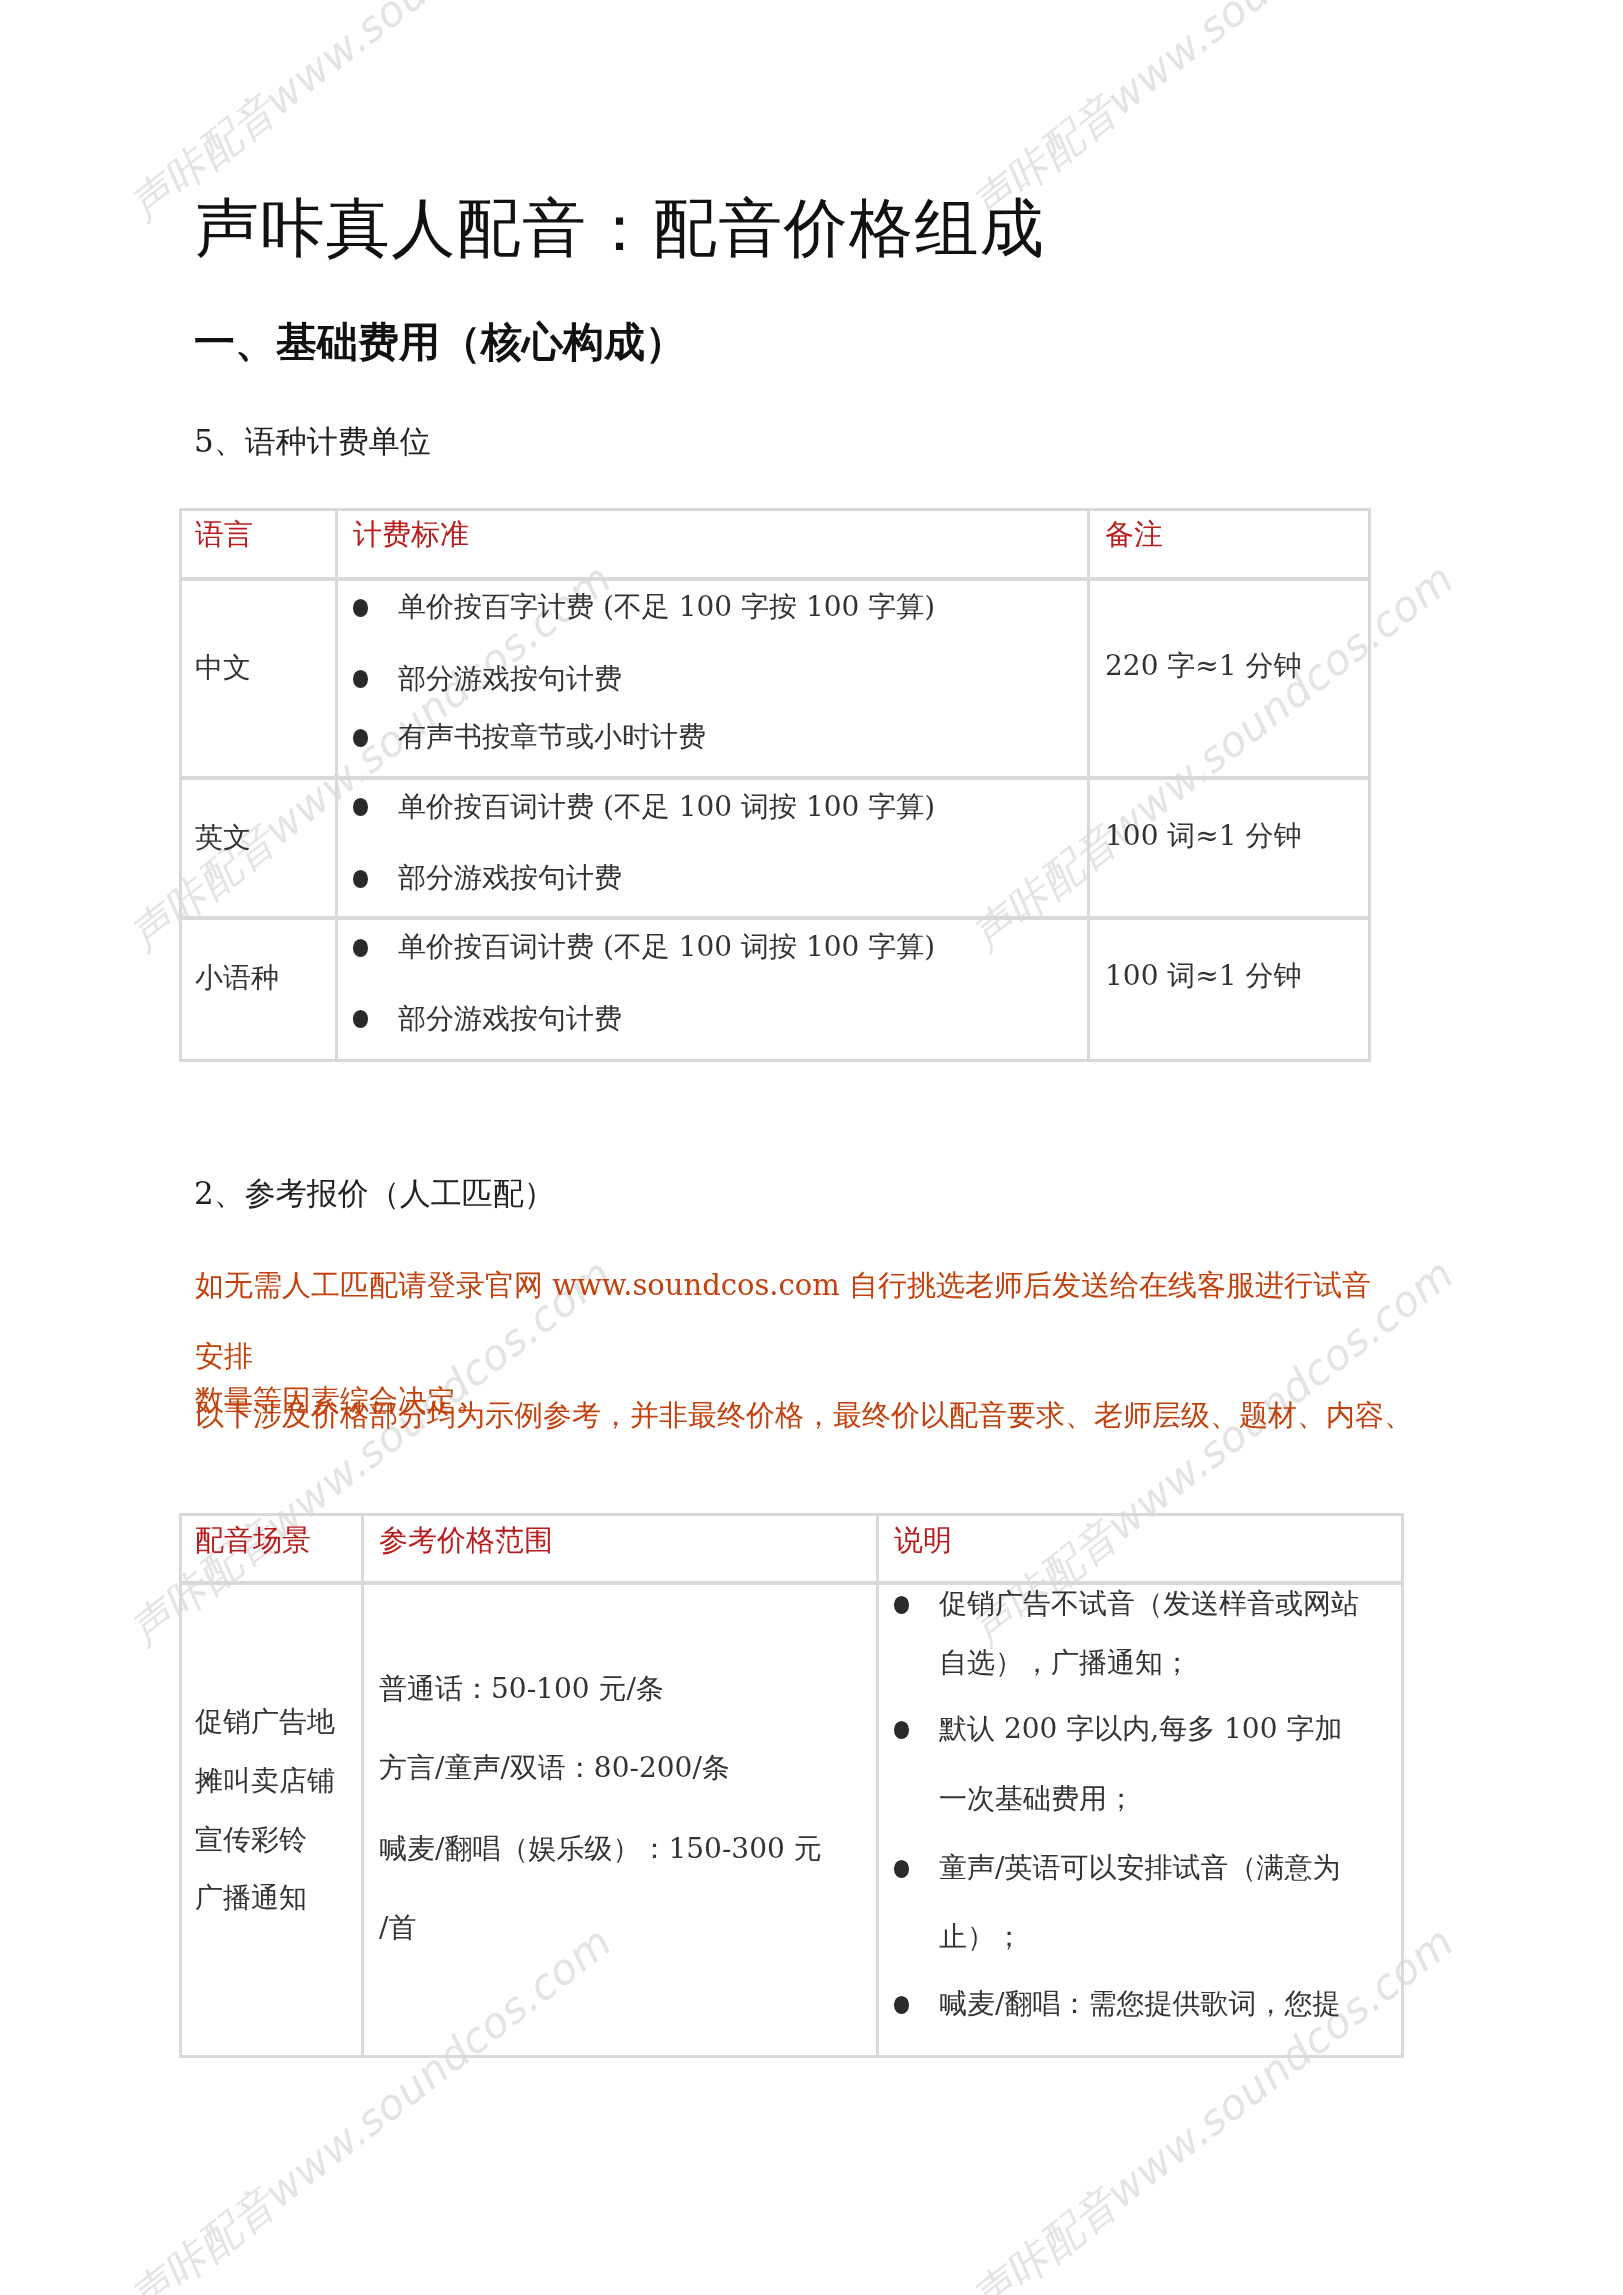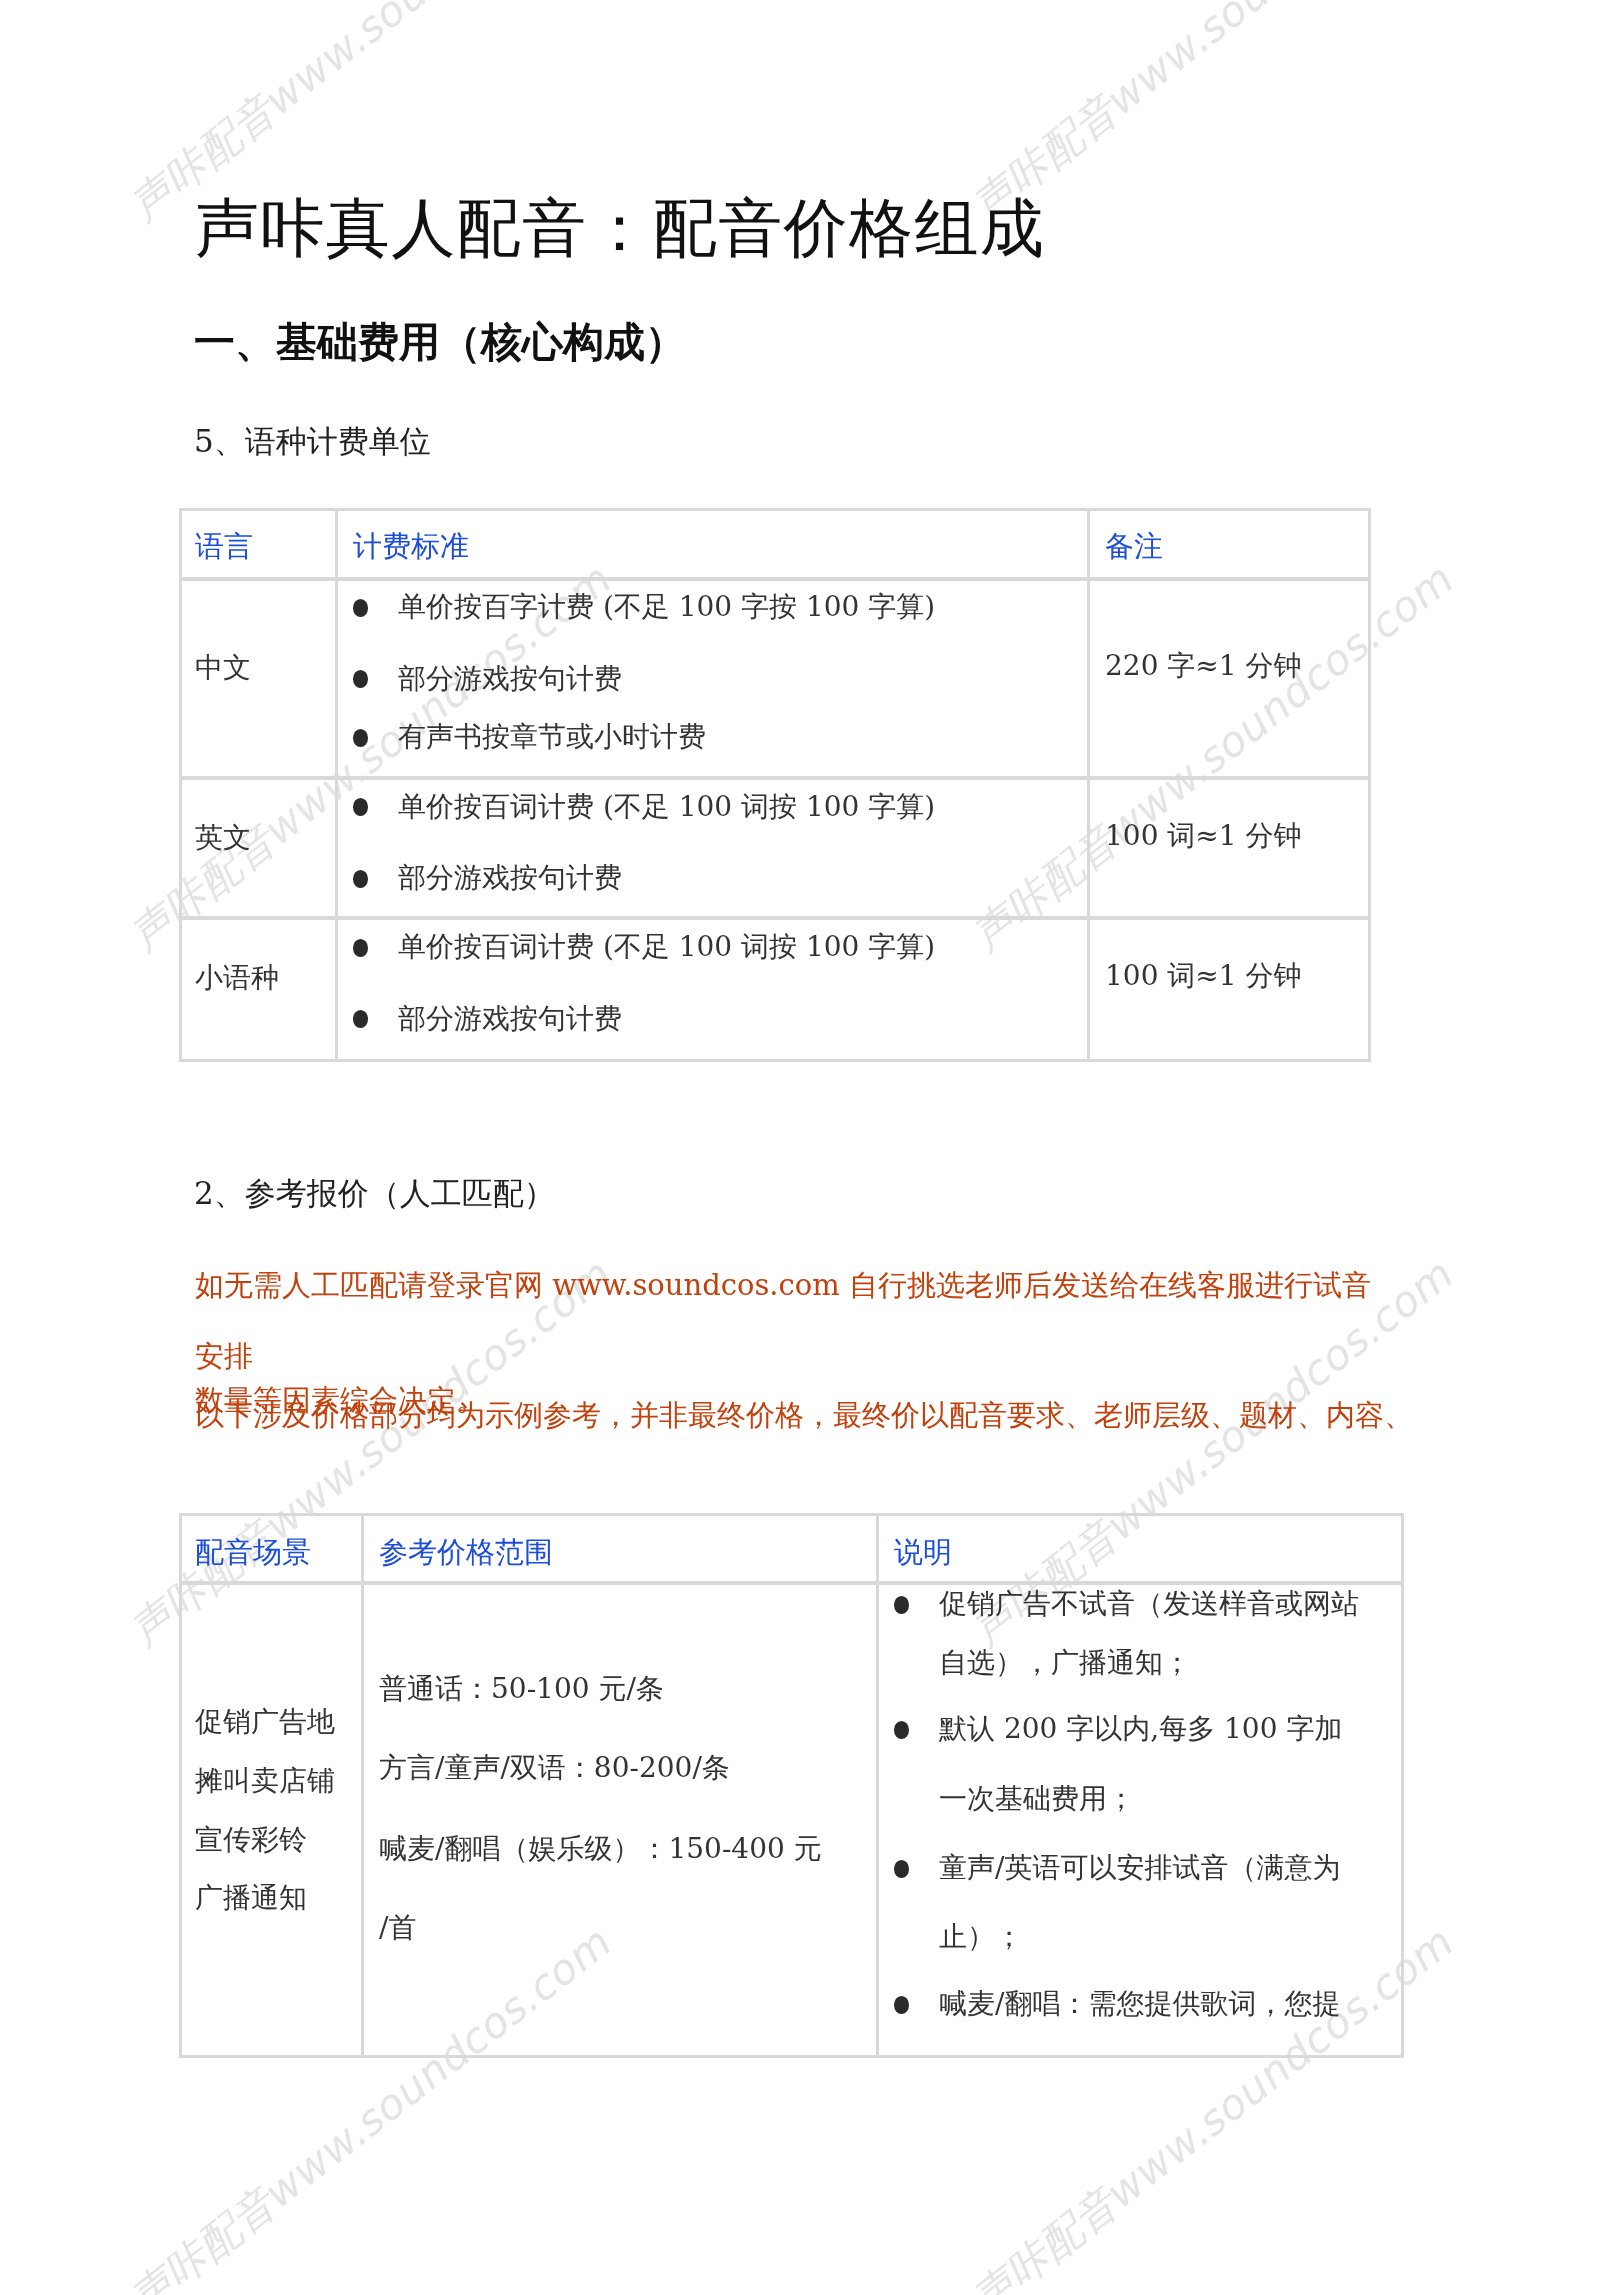--- a/index.html
+++ b/index.html
@@ -11,21 +11,21 @@
         font-style: italic; letter-spacing: 0.7px; z-index: 0; pointer-events: none; }
   .title { font-size: 64px; left: 195px; top: 185px; color: #111; letter-spacing: 1.4px; }
   .h2 { font-size: 41px; left: 194px; top: 315px; color: #111; font-weight: bold; }
   .h3 { font-size: 31px; left: 194px; color: #222; }
   .tbl { position: absolute; border: 3.4px solid #d9d9d9; box-sizing: border-box; z-index: 1; }
   .vline { position: absolute; width: 2.7px; background: #d9d9d9; z-index: 1; }
   .hline { position: absolute; height: 4.1px; background: #d9d9d9; z-index: 1; }
   .cell-text { position: absolute; font-size: 28px; color: #333; white-space: nowrap; z-index: 2; line-height: 1; }
   .bullet { position: absolute; width: 15px; height: 17.7px; border-radius: 50%; background: #2a2a2a; z-index: 2; }
   .para { position: absolute; left: 195px; font-size: 29px; color: #c2410c; white-space: nowrap; line-height: 1; z-index: 2; }
-  .th { font-size: 29px; color: #1d4ed8; margin-top: 12px; }
+  .th { font-size: 29px; color: #b91c1c; }
 </style>
 </head>
 <body>
 
 <div class="wm" style="left:153px; top:177px;">声咔配音www.soundcos.com</div>
 <div class="wm" style="left:995px; top:177px;">声咔配音www.soundcos.com</div>
 <div class="wm" style="left:153px; top:907px;">声咔配音www.soundcos.com</div>
 <div class="wm" style="left:995px; top:907px;">声咔配音www.soundcos.com</div>
 <div class="wm" style="left:153px; top:1602px;">声咔配音www.soundcos.com</div>
 <div class="wm" style="left:995px; top:1602px;">声咔配音www.soundcos.com</div>
@@ -98,21 +98,21 @@
   <div class="cell-text th" style="left:894px; top:1526px;">说明</div>
 
   <div>
     <div class="cell-text" style="left:195px; top:1708px;">促销广告地</div>
     <div class="cell-text" style="left:195px; top:1767px;">摊叫卖店铺</div>
     <div class="cell-text" style="left:195px; top:1826px;">宣传彩铃</div>
     <div class="cell-text" style="left:195px; top:1884px;">广播通知</div>
 
     <div class="cell-text" style="left:379px; top:1675px;">普通话：50-100 元/条</div>
     <div class="cell-text" style="left:379px; top:1754px;">方言/童声/双语：80-200/条</div>
-    <div class="cell-text" style="left:379px; top:1835px;">喊麦/翻唱（娱乐级）：150-400 元</div>
+    <div class="cell-text" style="left:379px; top:1835px;">喊麦/翻唱（娱乐级）：150-300 元</div>
     <div class="cell-text" style="left:379px; top:1914px;">/首</div>
 
     <div class="bullet" style="left:894px; top:1596px;"></div>
     <div class="cell-text" style="left:939px; top:1590px;">促销广告不试音（发送样音或网站</div>
     <div class="cell-text" style="left:939px; top:1649px;">自选），广播通知；</div>
 
     <div class="bullet" style="left:894px; top:1721px;"></div>
     <div class="cell-text" style="left:939px; top:1715px;">默认 200 字以内,每多 100 字加</div>
     <div class="cell-text" style="left:939px; top:1785px;">一次基础费用；</div>
 

